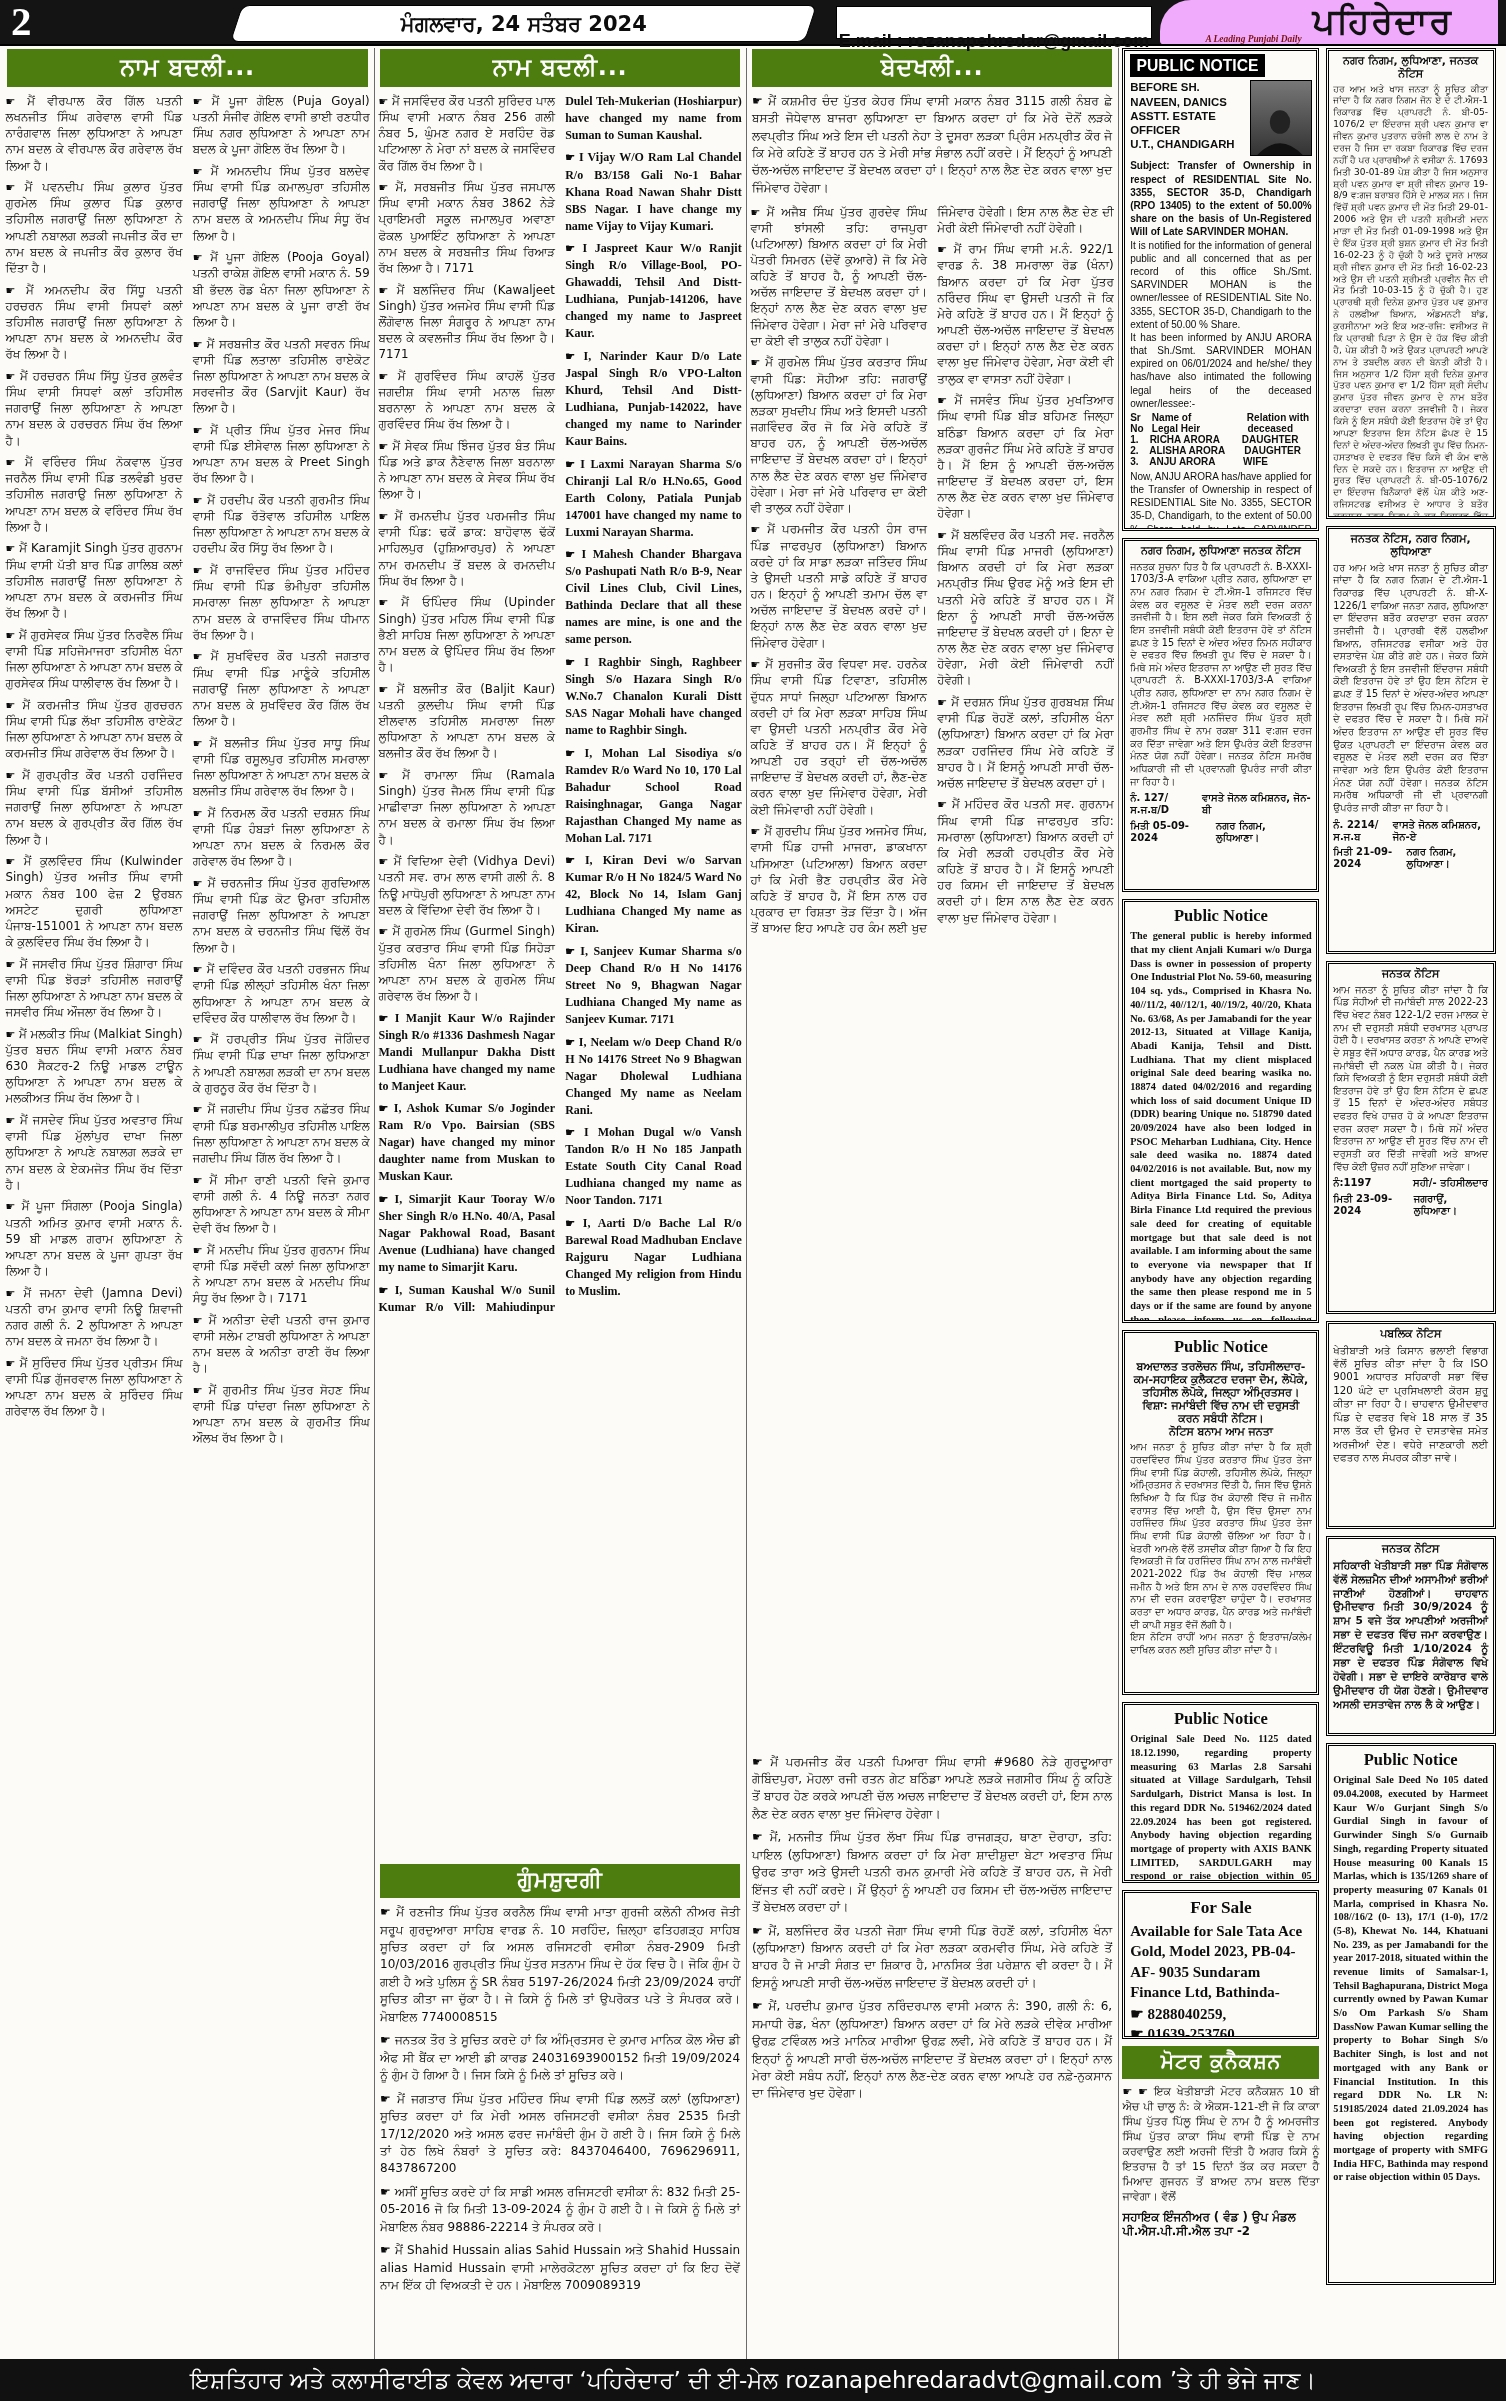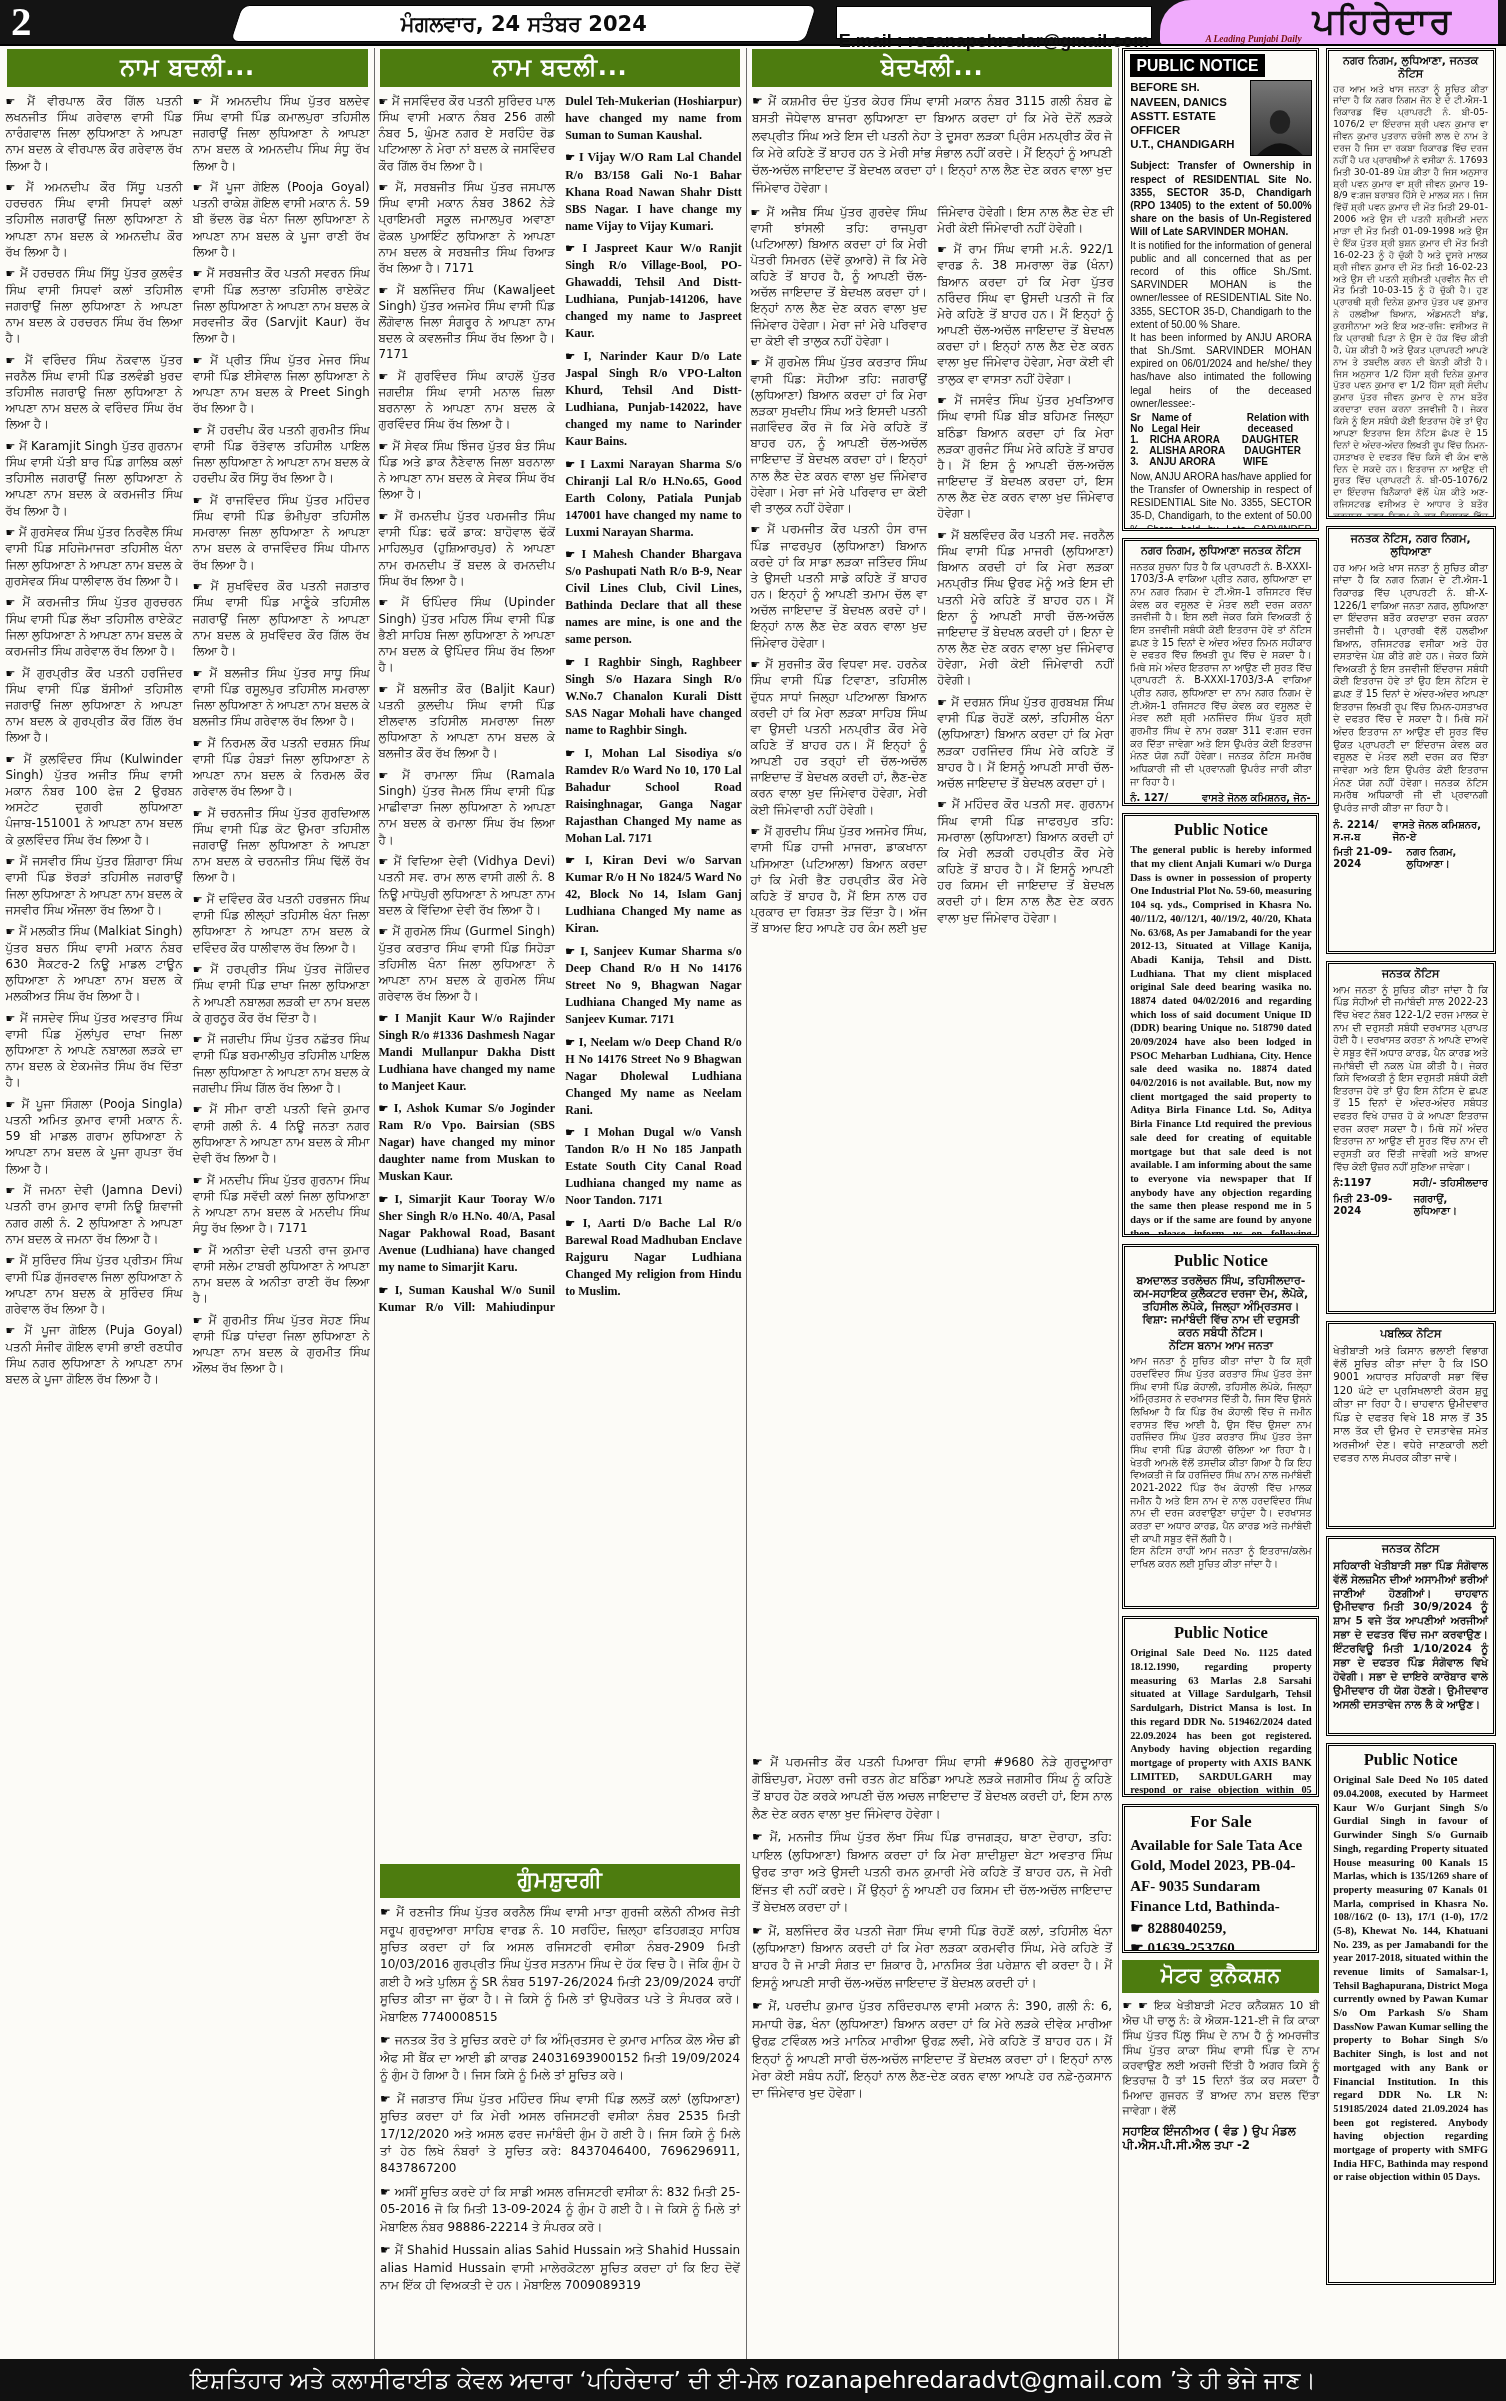--- a/index.html
+++ b/index.html
@@ -87,20 +87,21 @@
     </div>
   </header>
 
   <main class="content">
 
     <section class="colgroup">
       <h2 class="sec-head">ਨਾਮ ਬਦਲੀ...</h2>
       <div class="cols2 g1cols">
 
       <p class="ad">ਮੈਂ ਵੀਰਪਾਲ ਕੌਰ ਗਿੱਲ ਪਤਨੀ ਲਖਨਜੀਤ ਸਿੰਘ ਗਰੇਵਾਲ ਵਾਸੀ ਪਿੰਡ ਨਾਰੰਗਵਾਲ ਜਿਲਾ ਲੁਧਿਆਣਾ ਨੇ ਆਪਣਾ ਨਾਮ ਬਦਲ ਕੇ ਵੀਰਪਾਲ ਕੌਰ ਗਰੇਵਾਲ ਰੱਖ ਲਿਆ ਹੈ।</p>
+          <p class="ad">ਮੈਂ ਪਵਨਦੀਪ ਸਿੰਘ ਕੁਲਾਰ ਪੁੱਤਰ ਗੁਰਮੇਲ ਸਿੰਘ ਕੁਲਾਰ ਪਿੰਡ ਕੁਲਾਰ ਤਹਿਸੀਲ ਜਗਰਾਉਂ ਜਿਲਾ ਲੁਧਿਆਣਾ ਨੇ ਆਪਣੀ ਨਬਾਲਗ ਲੜਕੀ ਜਪਜੀਤ ਕੌਰ ਦਾ ਨਾਮ ਬਦਲ ਕੇ ਜਪਜੀਤ ਕੌਰ ਕੁਲਾਰ ਰੱਖ ਦਿੱਤਾ ਹੈ।</p>
           <p class="ad">ਮੈਂ ਅਮਨਦੀਪ ਕੌਰ ਸਿੱਧੂ ਪਤਨੀ ਹਰਚਰਨ ਸਿੰਘ ਵਾਸੀ ਸਿਧਵਾਂ ਕਲਾਂ ਤਹਿਸੀਲ ਜਗਰਾਉਂ ਜਿਲਾ ਲੁਧਿਆਣਾ ਨੇ ਆਪਣਾ ਨਾਮ ਬਦਲ ਕੇ ਅਮਨਦੀਪ ਕੌਰ ਰੱਖ ਲਿਆ ਹੈ।</p>
           <p class="ad">ਮੈਂ ਹਰਚਰਨ ਸਿੰਘ ਸਿੱਧੂ ਪੁੱਤਰ ਕੁਲਵੰਤ ਸਿੰਘ ਵਾਸੀ ਸਿਧਵਾਂ ਕਲਾਂ ਤਹਿਸੀਲ ਜਗਰਾਉਂ ਜਿਲਾ ਲੁਧਿਆਣਾ ਨੇ ਆਪਣਾ ਨਾਮ ਬਦਲ ਕੇ ਹਰਚਰਨ ਸਿੰਘ ਰੱਖ ਲਿਆ ਹੈ।</p>
           <p class="ad">ਮੈਂ ਵਰਿੰਦਰ ਸਿੰਘ ਨੋਕਵਾਲ ਪੁੱਤਰ ਜਰਨੈਲ ਸਿੰਘ ਵਾਸੀ ਪਿੰਡ ਤਲਵੰਡੀ ਖੁਰਦ ਤਹਿਸੀਲ ਜਗਰਾਉ ਜਿਲਾ ਲੁਧਿਆਣਾ ਨੇ ਆਪਣਾ ਨਾਮ ਬਦਲ ਕੇ ਵਰਿੰਦਰ ਸਿੰਘ ਰੱਖ ਲਿਆ ਹੈ।</p>
           <p class="ad">ਮੈਂ Karamjit Singh ਪੁੱਤਰ ਗੁਰਨਾਮ ਸਿੰਘ ਵਾਸੀ ਪੱਤੀ ਬਾਰ ਪਿੰਡ ਗਾਲਿਬ ਕਲਾਂ ਤਹਿਸੀਲ ਜਗਰਾਉਂ ਜਿਲਾ ਲੁਧਿਆਣਾ ਨੇ ਆਪਣਾ ਨਾਮ ਬਦਲ ਕੇ ਕਰਮਜੀਤ ਸਿੰਘ ਰੱਖ ਲਿਆ ਹੈ।</p>
           <p class="ad">ਮੈਂ ਗੁਰਸੇਵਕ ਸਿੰਘ ਪੁੱਤਰ ਨਿਰਵੈਲ ਸਿੰਘ ਵਾਸੀ ਪਿੰਡ ਸਹਿਜੋਮਾਜਰਾ ਤਹਿਸੀਲ ਖੰਨਾ ਜਿਲਾ ਲੁਧਿਆਣਾ ਨੇ ਆਪਣਾ ਨਾਮ ਬਦਲ ਕੇ ਗੁਰਸੇਵਕ ਸਿੰਘ ਧਾਲੀਵਾਲ ਰੱਖ ਲਿਆ ਹੈ।</p>
           <p class="ad">ਮੈਂ ਕਰਮਜੀਤ ਸਿੰਘ ਪੁੱਤਰ ਗੁਰਚਰਨ ਸਿੰਘ ਵਾਸੀ ਪਿੰਡ ਲੱਖਾ ਤਹਿਸੀਲ ਰਾਏਕੋਟ ਜਿਲਾ ਲੁਧਿਆਣਾ ਨੇ ਆਪਣਾ ਨਾਮ ਬਦਲ ਕੇ ਕਰਮਜੀਤ ਸਿੰਘ ਗਰੇਵਾਲ ਰੱਖ ਲਿਆ ਹੈ।</p>
           <p class="ad">ਮੈਂ ਗੁਰਪ੍ਰੀਤ ਕੌਰ ਪਤਨੀ ਹਰਜਿੰਦਰ ਸਿੰਘ ਵਾਸੀ ਪਿੰਡ ਬੱਸੀਆਂ ਤਹਿਸੀਲ ਜਗਰਾਉਂ ਜਿਲਾ ਲੁਧਿਆਣਾ ਨੇ ਆਪਣਾ ਨਾਮ ਬਦਲ ਕੇ ਗੁਰਪ੍ਰੀਤ ਕੌਰ ਗਿੱਲ ਰੱਖ ਲਿਆ ਹੈ।</p>
           <p class="ad">ਮੈਂ ਕੁਲਵਿੰਦਰ ਸਿੰਘ (Kulwinder Singh) ਪੁੱਤਰ ਅਜੀਤ ਸਿੰਘ ਵਾਸੀ ਮਕਾਨ ਨੰਬਰ 100 ਫੇਜ਼ 2 ਉਰਬਨ ਅਸਟੇਟ ਦੁਗਰੀ ਲੁਧਿਆਣਾ ਪੰਜਾਬ-151001 ਨੇ ਆਪਣਾ ਨਾਮ ਬਦਲ ਕੇ ਕੁਲਵਿੰਦਰ ਸਿੰਘ ਰੱਖ ਲਿਆ ਹੈ।</p>
           <p class="ad">ਮੈਂ ਜਸਵੀਰ ਸਿੰਘ ਪੁੱਤਰ ਸ਼ਿੰਗਾਰਾ ਸਿੰਘ ਵਾਸੀ ਪਿੰਡ ਝੋਰੜਾਂ ਤਹਿਸੀਲ ਜਗਰਾਉਂ ਜਿਲਾ ਲੁਧਿਆਣਾ ਨੇ ਆਪਣਾ ਨਾਮ ਬਦਲ ਕੇ ਜਸਵੀਰ ਸਿੰਘ ਔਜਲਾ ਰੱਖ ਲਿਆ ਹੈ।</p>
           <p class="ad">ਮੈਂ ਮਲਕੀਤ ਸਿੰਘ (Malkiat Singh) ਪੁੱਤਰ ਬਚਨ ਸਿੰਘ ਵਾਸੀ ਮਕਾਨ ਨੰਬਰ 630 ਸੈਕਟਰ-2 ਨਿਊ ਮਾਡਲ ਟਾਊਨ ਲੁਧਿਆਣਾ ਨੇ ਆਪਣਾ ਨਾਮ ਬਦਲ ਕੇ ਮਲਕੀਅਤ ਸਿੰਘ ਰੱਖ ਲਿਆ ਹੈ।</p>
@@ -221,21 +222,21 @@
             <div class="heirs">Sr    Name of                    Relation with
 No   Legal Heir                 deceased
 1.    RICHA ARORA        DAUGHTER
 2.    ALISHA ARORA       DAUGHTER
 3.    ANJU ARORA          WIFE</div>
             <div class="bbody sans-en">Now, ANJU ARORA has/have applied for the Transfer of Ownership in respect of RESIDENTIAL Site No. 3355, SECTOR 35-D, Chandigarh, to the extent of 50.00 % Share held by Late SARVINDER MOHAN in his/her/their favour, on the basis of Un-Registered Will dated 09/08/2020. If anybody has any information about any other legal heir(s) of the deceased other than mentioned above, the same may be intimated to the Estate Officer, U.T., Chandigarh, immediately.
 If anybody has any objection upon the mutation of the said share in the said property, in favour of the above named applicants, he/she/they may furnish the same in writing (supported with affidavit duly attested by Magistrate/Notary) in the office of the undersigned within 30 days from the date of publication of this notice, failing which the said share in the said property will be mutated accordingly in the name of above said beneficiary/ies and no further claim whatsoever shall be entertained at any later stage.</div>
             
           </div>
 
-          <div class="box" style="height:268px;">
+          <div class="box" style="height:354px;">
             <div class="btitle-pa">ਨਗਰ ਨਿਗਮ, ਲੁਧਿਆਣਾ ਜਨਤਕ ਨੋਟਿਸ</div>
             <div class="bbody">ਜਨਤਕ ਸੂਚਨਾ ਹਿਤ ਹੈ ਕਿ ਪ੍ਰਾਪਰਟੀ ਨੰ. B-XXXI-1703/3-A ਵਾਕਿਆ ਪ੍ਰੀਤ ਨਗਰ, ਲੁਧਿਆਣਾ ਦਾ ਨਾਮ ਨਗਰ ਨਿਗਮ ਦੇ ਟੀ.ਐਸ-1 ਰਜਿਸਟਰ ਵਿੱਚ ਕੇਵਲ ਕਰ ਵਸੂਲਣ ਦੇ ਮੰਤਵ ਲਈ ਦਰਜ ਕਰਨਾ ਤਜਵੀਜੀ ਹੈ। ਇਸ ਲਈ ਜੇਕਰ ਕਿਸੇ ਵਿਅਕਤੀ ਨੂੰ ਇਸ ਤਜਵੀਜੀ ਸਬੰਧੀ ਕੋਈ ਇਤਰਾਜ ਹੋਵੇ ਤਾਂ ਨੋਟਿਸ ਛਪਣ ਤੇ 15 ਦਿਨਾਂ ਦੇ ਅੰਦਰ ਅੰਦਰ ਨਿਮਨ ਸਹੀਕਾਰ ਦੇ ਦਫਤਰ ਵਿੱਚ ਲਿਖਤੀ ਰੂਪ ਵਿੱਚ ਦੇ ਸਕਦਾ ਹੈ। ਮਿਥੇ ਸਮੇ ਅੰਦਰ ਇਤਰਾਜ ਨਾ ਆਉਣ ਦੀ ਸੂਰਤ ਵਿੱਚ ਪ੍ਰਾਪਰਟੀ ਨੰ. B-XXXI-1703/3-A ਵਾਕਿਆ ਪ੍ਰੀਤ ਨਗਰ, ਲੁਧਿਆਣਾ ਦਾ ਨਾਮ ਨਗਰ ਨਿਗਮ ਦੇ ਟੀ.ਐਸ-1 ਰਜਿਸਟਰ ਵਿੱਚ ਕੇਵਲ ਕਰ ਵਸੂਲਣ ਦੇ ਮੰਤਵ ਲਈ ਸ਼੍ਰੀ ਮਨਜਿੰਦਰ ਸਿੰਘ ਪੁੱਤਰ ਸ਼੍ਰੀ ਗੁਰਮੀਤ ਸਿੰਘ ਦੇ ਨਾਮ ਰਕਬਾ 311 ਵ:ਗਜ ਦਰਜ ਕਰ ਦਿੱਤਾ ਜਾਵੇਗਾ ਅਤੇ ਇਸ ਉਪਰੰਤ ਕੋਈ ਇਤਰਾਜ ਮੰਨਣ ਯੋਗ ਨਹੀਂ ਹੋਵੇਗਾ। ਜਨਤਕ ਨੋਟਿਸ ਸਮਰੱਥ ਅਧਿਕਾਰੀ ਜੀ ਦੀ ਪ੍ਰਵਾਨਗੀ ਉਪਰੰਤ ਜਾਰੀ ਕੀਤਾ ਜਾ ਰਿਹਾ ਹੈ।</div>
             <div class="sigrow">
               <span>ਨੰ. 127/ਸ.ਜ.ਬ/D</span>
               <span>ਵਾਸਤੇ ਜੋਨਲ ਕਮਿਸ਼ਨਰ, ਜੋਨ-ਬੀ</span>
             </div>
             <div class="sigrow">
               <span>ਮਿਤੀ 05-09-2024</span>
               <span>ਨਗਰ ਨਿਗਮ, ਲੁਧਿਆਣਾ।</span>
             </div>

